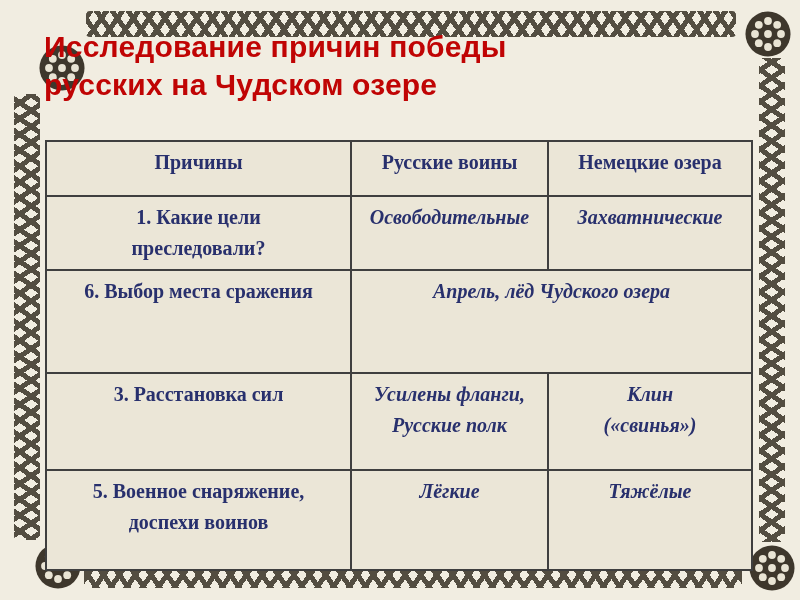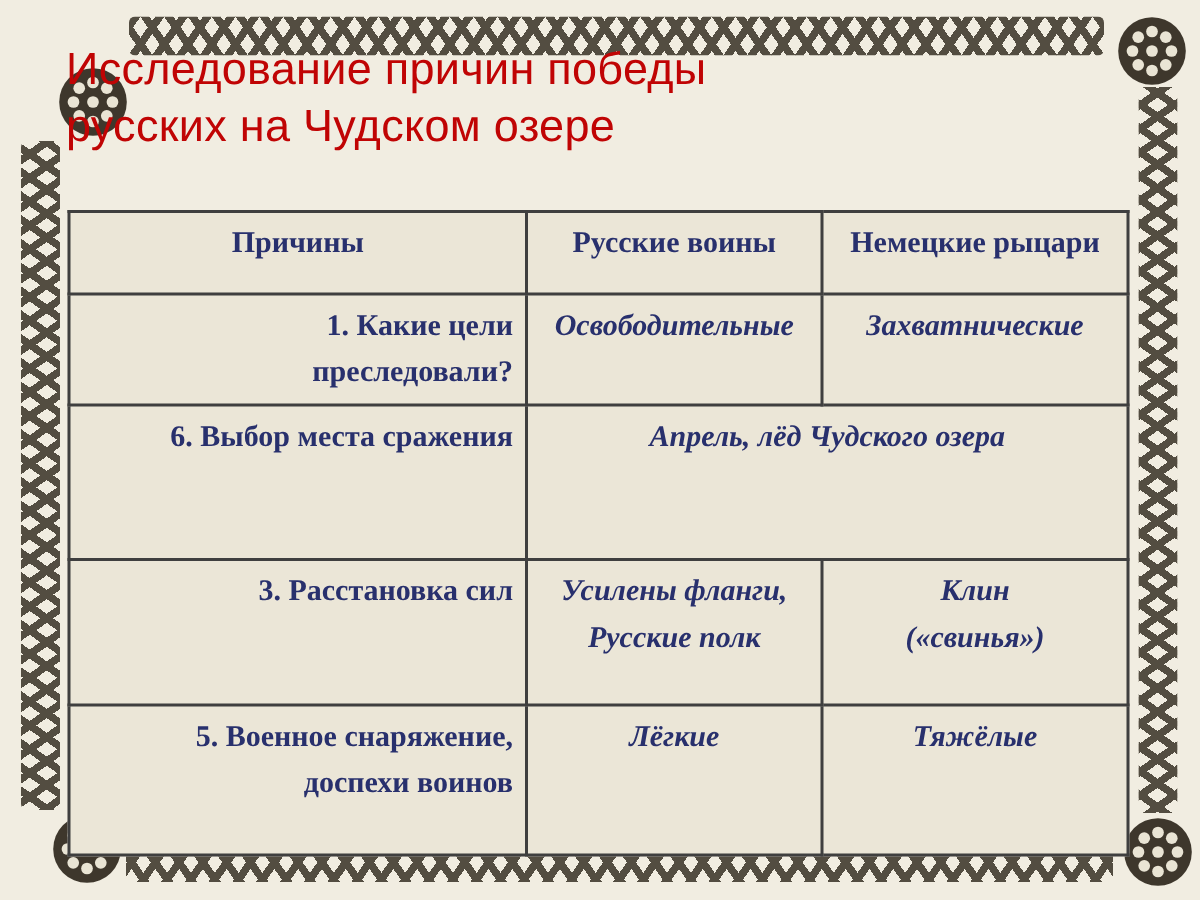--- a/index.html
+++ b/index.html
@@ -35,41 +35,41 @@
   #band-left  {left:14px;  width:26px; top:94px;    bottom:60px;}
   #band-right {right:15px; width:26px; top:58px;    bottom:58px;}
   .rosette{position:absolute;width:52px;height:52px;}
   #rosette-tl{left:36px;  top:42px;}
   #rosette-tr{left:742px; top:8px;}
   #rosette-bl{left:32px;  top:540px;}
   #rosette-br{left:746px; top:542px;}
   
   .slide-title{
     position:absolute;left:44px;top:28px;width:700px;
-    font-size:30px;font-weight:normal;line-height:38px;
+    font-size:30px;font-weight:bold;line-height:38px;
     color:var(--red_title);white-space:pre-line;letter-spacing:.2px;
   }
   
   table.cmp{
     position:absolute;left:45px;top:140px;
     border-collapse:collapse;table-layout:fixed;
     background:var(--table_bg);
     color:var(--navy_text);
     font-family:"Liberation Serif", serif;
     font-weight:bold;font-size:20px;line-height:1.55;
   }
   table.cmp th, table.cmp td{
     border:2px solid var(--table_border);
     vertical-align:top;
     padding:5px 8px;
     white-space:pre-line;
     overflow:hidden;
   }
   table.cmp th{height:43px;}
-  td.c-label{text-align:right;}
+  td.c-label{text-align:center;}
   td.c-val{text-align:center;font-style:italic;}
   td.v-mid{vertical-align:middle;}
   tr.r1 td{height:46px;}
   tr.r2 td{height:91px;}
   tr.r3 td{height:85px;border-radius:14px;}
   tr.r4 td{height:88px;}
 </style>
 </head>
 <body>
 
@@ -133,21 +133,21 @@
 <table class="cmp">
   <colgroup>
     <col style="width:305px">
       <col style="width:197px">
       <col style="width:204px">
   </colgroup>
   <tbody>
       <tr>
     <th>Причины</th>
     <th>Русские воины</th>
-    <th>Немецкие рыцари</th>
+    <th>Немецкие озера</th>
   </tr>
   <tr class="r1">
     <td class="c-label">1. Какие цели
 преследовали?</td>
     <td class="c-val">Освободительные</td>
     <td class="c-val">Захватнические</td>
   </tr>
   <tr class="r2">
     <td class="c-label">6. Выбор места сражения</td>
     <td class="c-val" colspan="2">Апрель, лёд Чудского озера</td>

